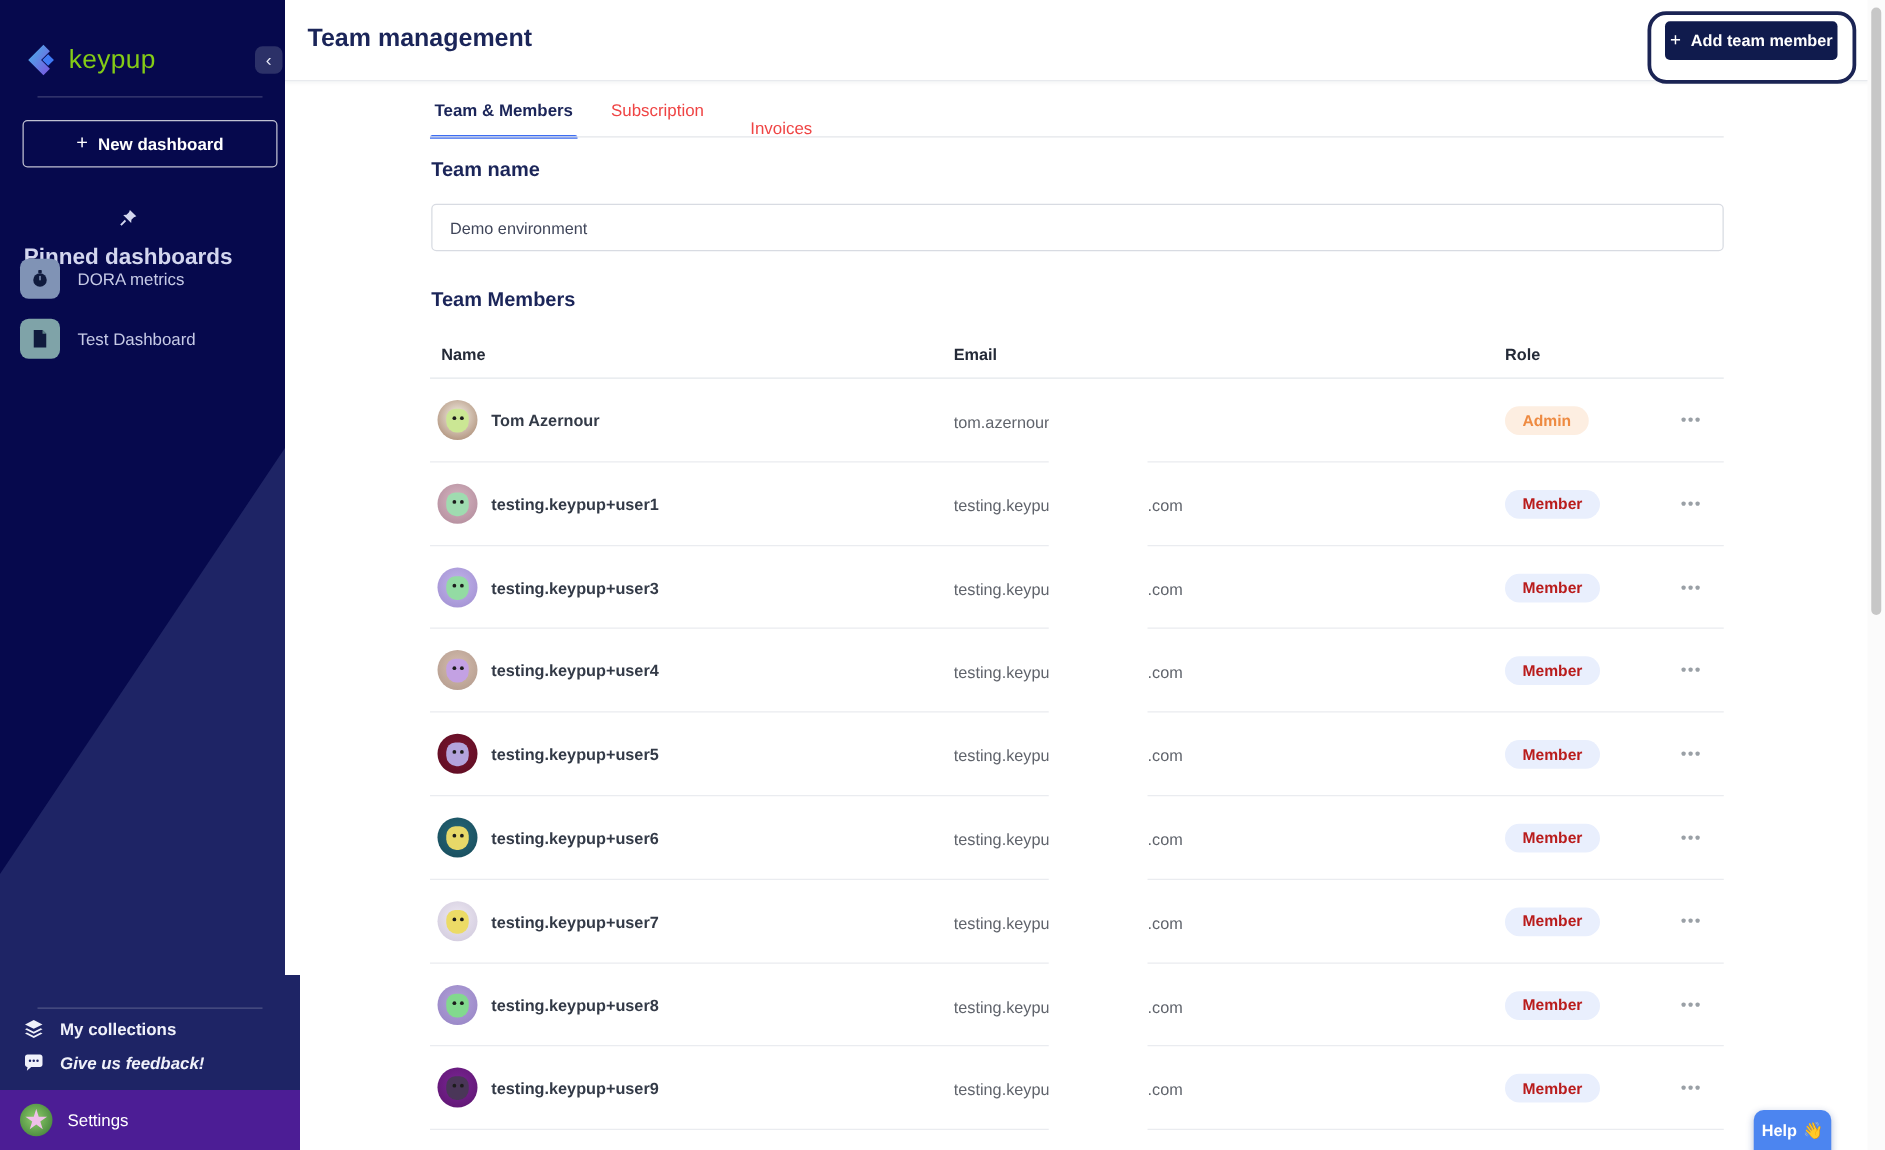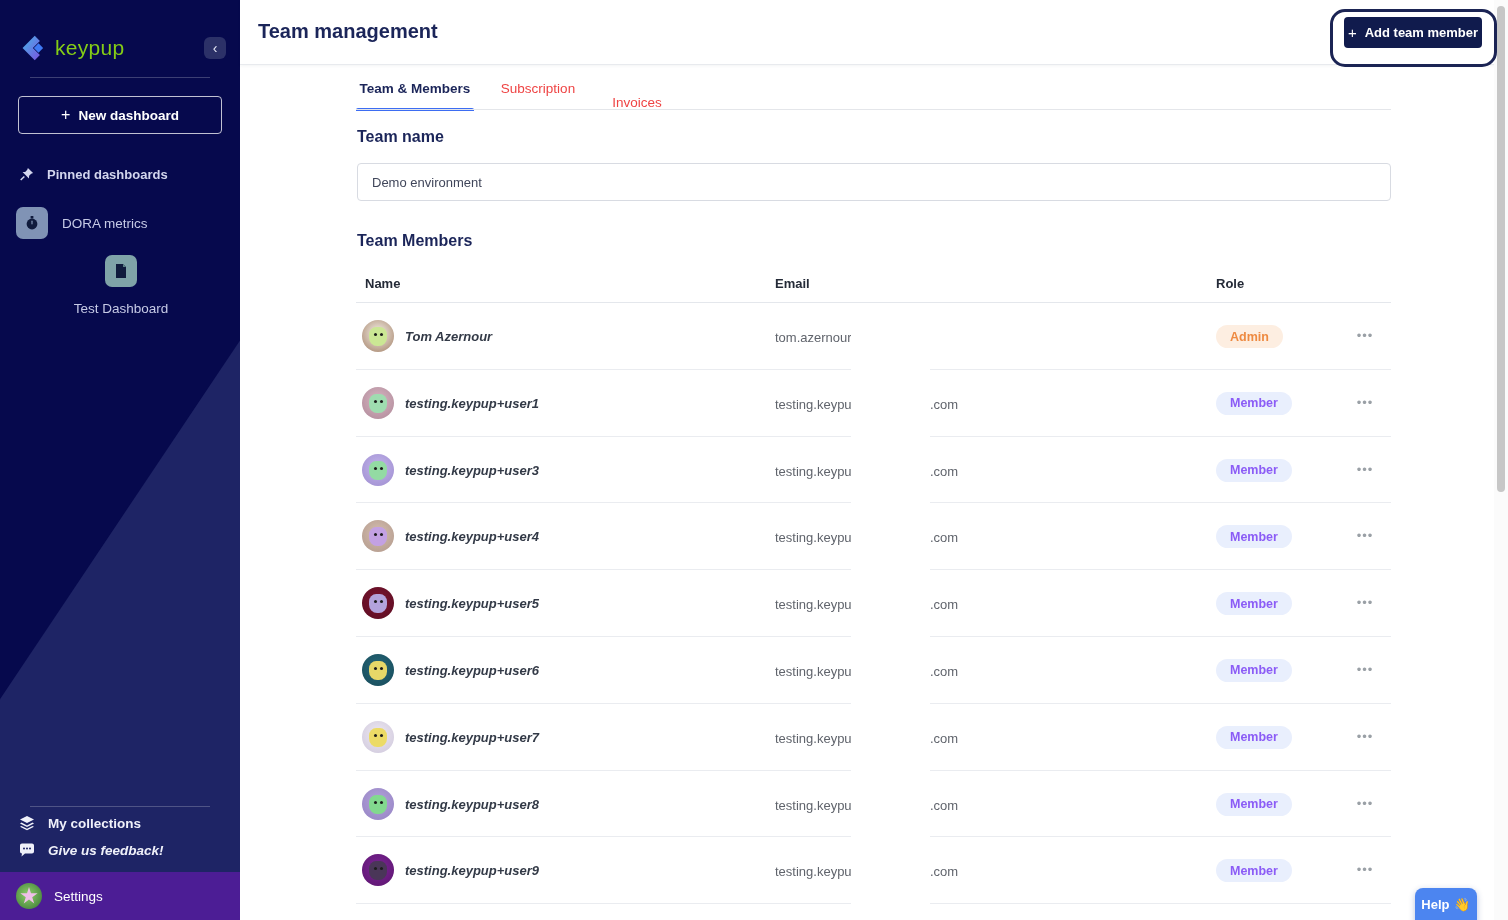--- a/index.html
+++ b/index.html
@@ -19,38 +19,38 @@
       background:#2c3168; color:#e7e9f7; display:flex; align-items:center; justify-content:center;
       font-size:14px; cursor:pointer; }
   .sb-divider { position:absolute; left:30px; width:180px; height:1px; background:rgba(255,255,255,.22); }
   .divider-top { top:77px; }
   .divider-bottom { top:806px; }
   .new-dash-btn { position:absolute; left:18px; top:96px; width:204px; height:38px; border:1px solid rgba(255,255,255,.75);
       border-radius:4px; background:transparent; color:#fff; font-size:13.5px; font-weight:700;
       display:flex; align-items:center; justify-content:center; gap:8px; cursor:pointer; font-family:inherit; }
   .new-dash-btn .plus { font-size:16px; font-weight:400; }
   .pinned-row { position:absolute; left:19px; top:167px; display:flex; align-items:center; gap:13px;
-      color:#d3d6ee; font-size:13px; font-weight:600; }
+      color:#d3d6ee; font-size:18px; font-weight:600;flex-direction:column; }
   .nav-item { position:absolute; left:16px; width:210px; height:32px; display:flex; align-items:center; gap:14px; cursor:pointer; }
   .nav-item .tile { width:32px; height:32px; border-radius:7px; display:flex; align-items:center; justify-content:center; flex:none; }
   .nav-item .tile.t1 { background:#8093b5; }
   .nav-item .tile.t2 { background:#7fa3a8; }
   .nav-item .nav-label { color:#c6cae6; font-size:13.5px; }
   .sb-footer-item { position:absolute; left:19px; display:flex; align-items:center; gap:13px; color:#f0f1fa;
       font-size:13.5px; font-weight:600; cursor:pointer; }
   .settings-bar { position:absolute; left:0; top:872px; width:240px; height:48px; background:#4c1d95;
       display:flex; align-items:center; padding-left:16px; gap:12px; cursor:pointer; }
   .settings-avatar { width:26px; height:26px; border-radius:50%;
       background:radial-gradient(circle at 45% 45%, #8fcf6a 0%, #3f7d38 90%); position:relative; flex:none; }
   .settings-avatar .flower { position:absolute; left:4px; top:4px; width:18px; height:18px; background:#efc0e8;
       clip-path:polygon(50% 0%, 61% 35%, 98% 35%, 68% 57%, 79% 91%, 50% 70%, 21% 91%, 32% 57%, 2% 35%, 39% 35%); }
   .settings-label { color:#fff; font-size:13.5px; }
 
   
-  .main { position:absolute; left:240px; top:0; width:1268px; height:780px; background:#fff; }
+  .main { position:absolute; left:228px; top:0; width:1268px; height:780px; background:#fff; }
   .topbar { position:absolute; left:0; top:0; width:1268px; height:65px; background:#fff;
       border-bottom:1px solid #e8eaee; box-shadow:0 1px 3px rgba(20,30,60,.05); }
   .page-title { position:absolute; left:18px; top:20px; font-size:20px; font-weight:700; color:#1b2559; }
   .add-btn { position:absolute; left:1104px; top:17px; width:138px; height:31px; background:#101b4d; color:#fff;
       border:none; border-radius:4px; font-size:13px; font-weight:600; display:flex; align-items:center;
       justify-content:center; gap:8px; cursor:pointer; font-family:inherit; }
   .add-btn .plus { font-size:15px; font-weight:400; }
   .annotation-box { position:absolute; left:1090px; top:9px; width:167px; height:58px; border:3.5px solid #1b2454;
       border-radius:15px; pointer-events:none; z-index:20; }
 
@@ -77,27 +77,27 @@
   .thead { position:relative; height:32px; border-bottom:1px solid #e4e7ec; }
   .th { position:absolute; top:5px; font-size:13px; font-weight:700; color:#242a37; }
   .th-name { left:9px; }
   .th-email { left:419px; }
   .th-role { left:860px; }
   .trow { position:relative; height:66.8px; border-bottom:1px solid #eaecf0; }
   .avatar { position:absolute; left:6px; top:17px; width:32px; height:32px; border-radius:50%; overflow:hidden; }
   .avatar .creature { position:absolute; left:7px; top:7px; width:18px; height:19px; border-radius:40% 40% 45% 45%; }
   .avatar .eye { position:absolute; top:13px; width:3px; height:3px; border-radius:50%; background:#1c1c1c; }
   .avatar .eye.l { left:12px; } .avatar .eye.r { left:18px; }
-  .cell-name { position:absolute; left:49px; top:26px; font-size:13px; font-weight:700; color:#333a47;font-style:italic; }
+  .cell-name { position:absolute; left:49px; top:26px; font-size:13px; font-weight:700; color:#333a47; }
   .cell-email { position:absolute; left:419px; top:27px; font-size:13px; color:#60646c; white-space:nowrap; }
   .cell-email-right { position:absolute; left:574px; top:27px; font-size:13px; color:#60646c; }
   .role-badge { position:absolute; left:860px; top:22px; height:23px; padding:0 14px; border-radius:12px;
       font-size:12.5px; font-weight:600; display:inline-flex; align-items:center; cursor:default; }
   .role-badge.admin { background:#fdeee1; color:#ee8a41; }
-  .role-badge.member { background:#e9effd; color:#8b5cf6; }
+  .role-badge.member { background:#e9effd; color:#b91c1c; }
   .row-menu { position:absolute; left:995px; top:24px; width:28px; height:18px; border:none; background:transparent;
       color:#9aa0a6; font-size:13px; letter-spacing:1px; cursor:pointer; line-height:10px; font-family:inherit; }
 
   
   .redaction-strip { position:absolute; left:611px; top:308px; width:79px; height:612px; background:#fff; z-index:5; }
 
   
   .help-btn { position:absolute; left:1175px; top:888px; width:62px; height:40px; background:#4c85f0; color:#fff;
       border:none; border-radius:8px; font-size:13px; font-weight:600; display:flex; align-items:flex-start;
       justify-content:center; padding-top:9px; gap:5px; cursor:pointer; box-shadow:0 2px 6px rgba(30,60,140,.3);
@@ -154,21 +154,21 @@
         <span class="tile t1">
           <svg class="icon-svg" width="16" height="16" viewBox="0 0 16 16">
             <rect x="6.6" y="1" width="2.8" height="2.6" rx="0.6" fill="#101b3d"></rect>
             <circle cx="8" cy="9" r="5.4" fill="#101b3d"></circle>
             <rect x="7.4" y="5.6" width="1.2" height="3.8" rx="0.6" fill="#8093b5"></rect>
           </svg>
         </span>
         <span class="nav-label">DORA metrics</span>
       </div>
 
-      <div class="nav-item" style="top:255px;flex-direction:column;">
+      <div class="nav-item" style="top:255px;">
         <span class="tile t2">
           <svg class="icon-svg" width="14" height="16" viewBox="0 0 14 16">
             <path d="M2 1 H9 L12 4 V15 H2 Z" fill="#101b3d"></path>
             <path d="M9 1 L12 4 H9 Z" fill="#5d8287"></path>
           </svg>
         </span>
         <span class="nav-label">Test Dashboard</span>
       </div>
 
       <div class="sb-divider divider-bottom"></div>

